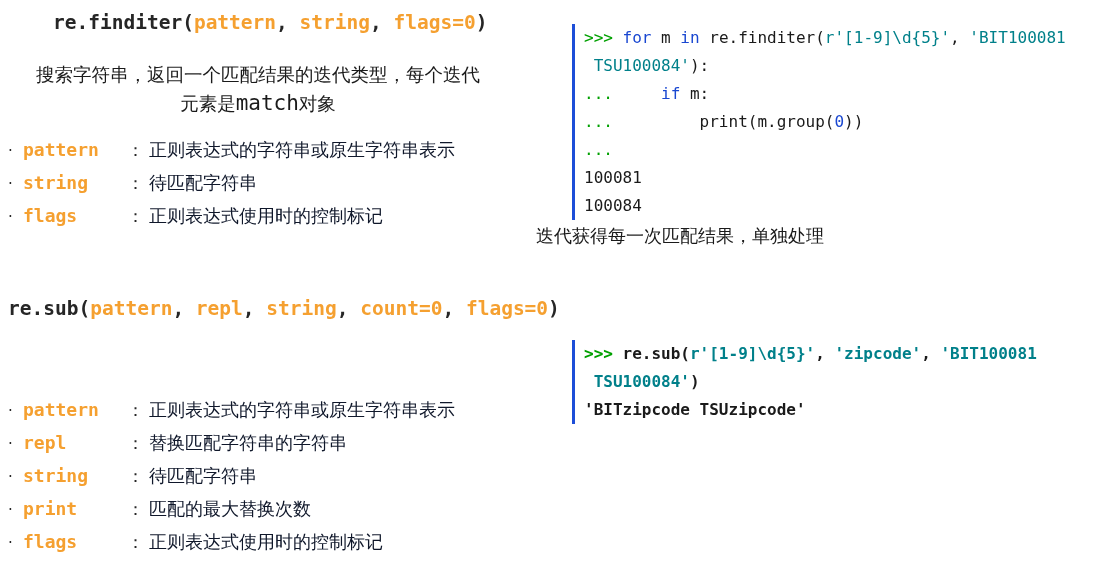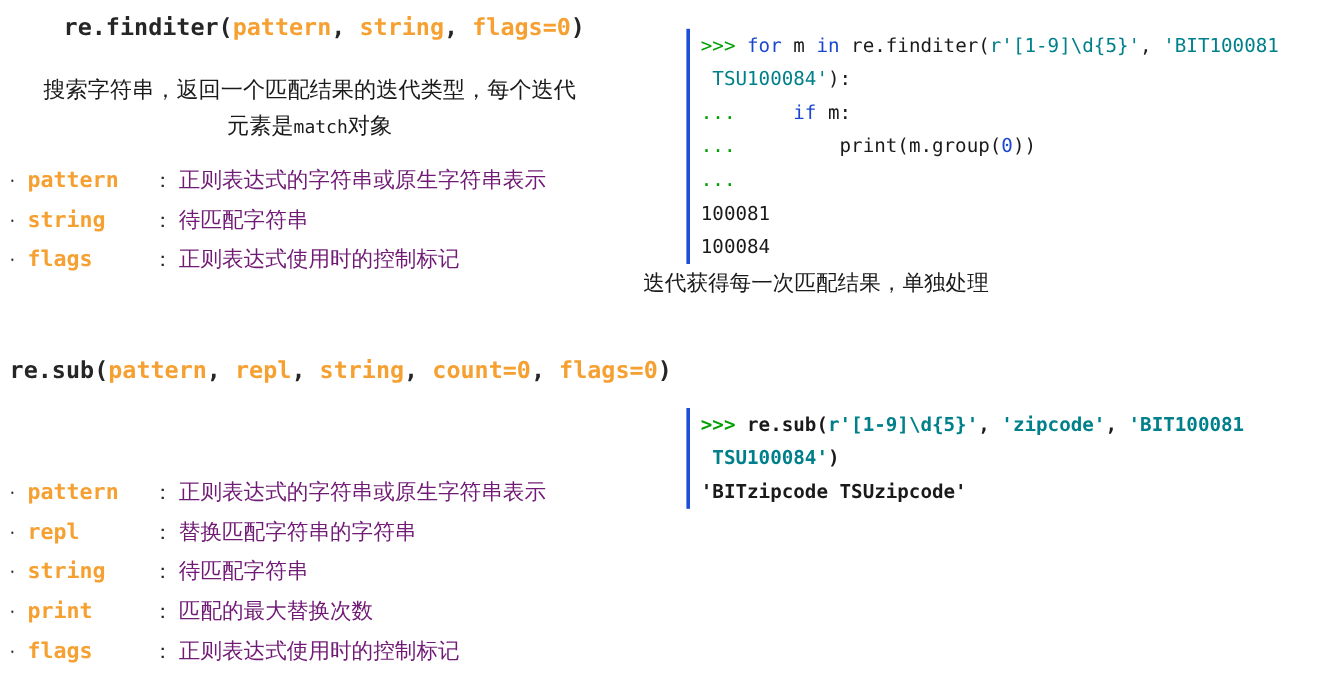--- a/index.html
+++ b/index.html
@@ -75,21 +75,21 @@
     top: 60px;
     width: 500px;
   }
   .desc-sub {
     left: 8px;
     top: 342px;
     width: 500px;
   }
   .desc .mono-inline {
     font-family: "DejaVu Sans Mono", monospace;
-    font-size: 15px;
+    font-size: 21px;
   }
 
   .params {
     position: absolute;
     left: 8px;
   }
   .params-finditer { top: 138px; }
   .params-sub      { top: 398px; }
 
   .prow {
@@ -115,21 +115,21 @@
     color: #f5a030;
     white-space: pre;
   }
   .pcolon {
     flex: none;
     width: 22px;
     color: #262626;
     font-size: 17px;
   }
   .pdesc {
-    color: #701a75;
+    color: #0f172a;
     font-size: 18px;
     white-space: nowrap;
   }
 
   
   .code-block {
     position: absolute;
     border-left: 3px solid #1d4ed8;
     padding-left: 9px;
     font-family: "DejaVu Sans Mono", monospace;

